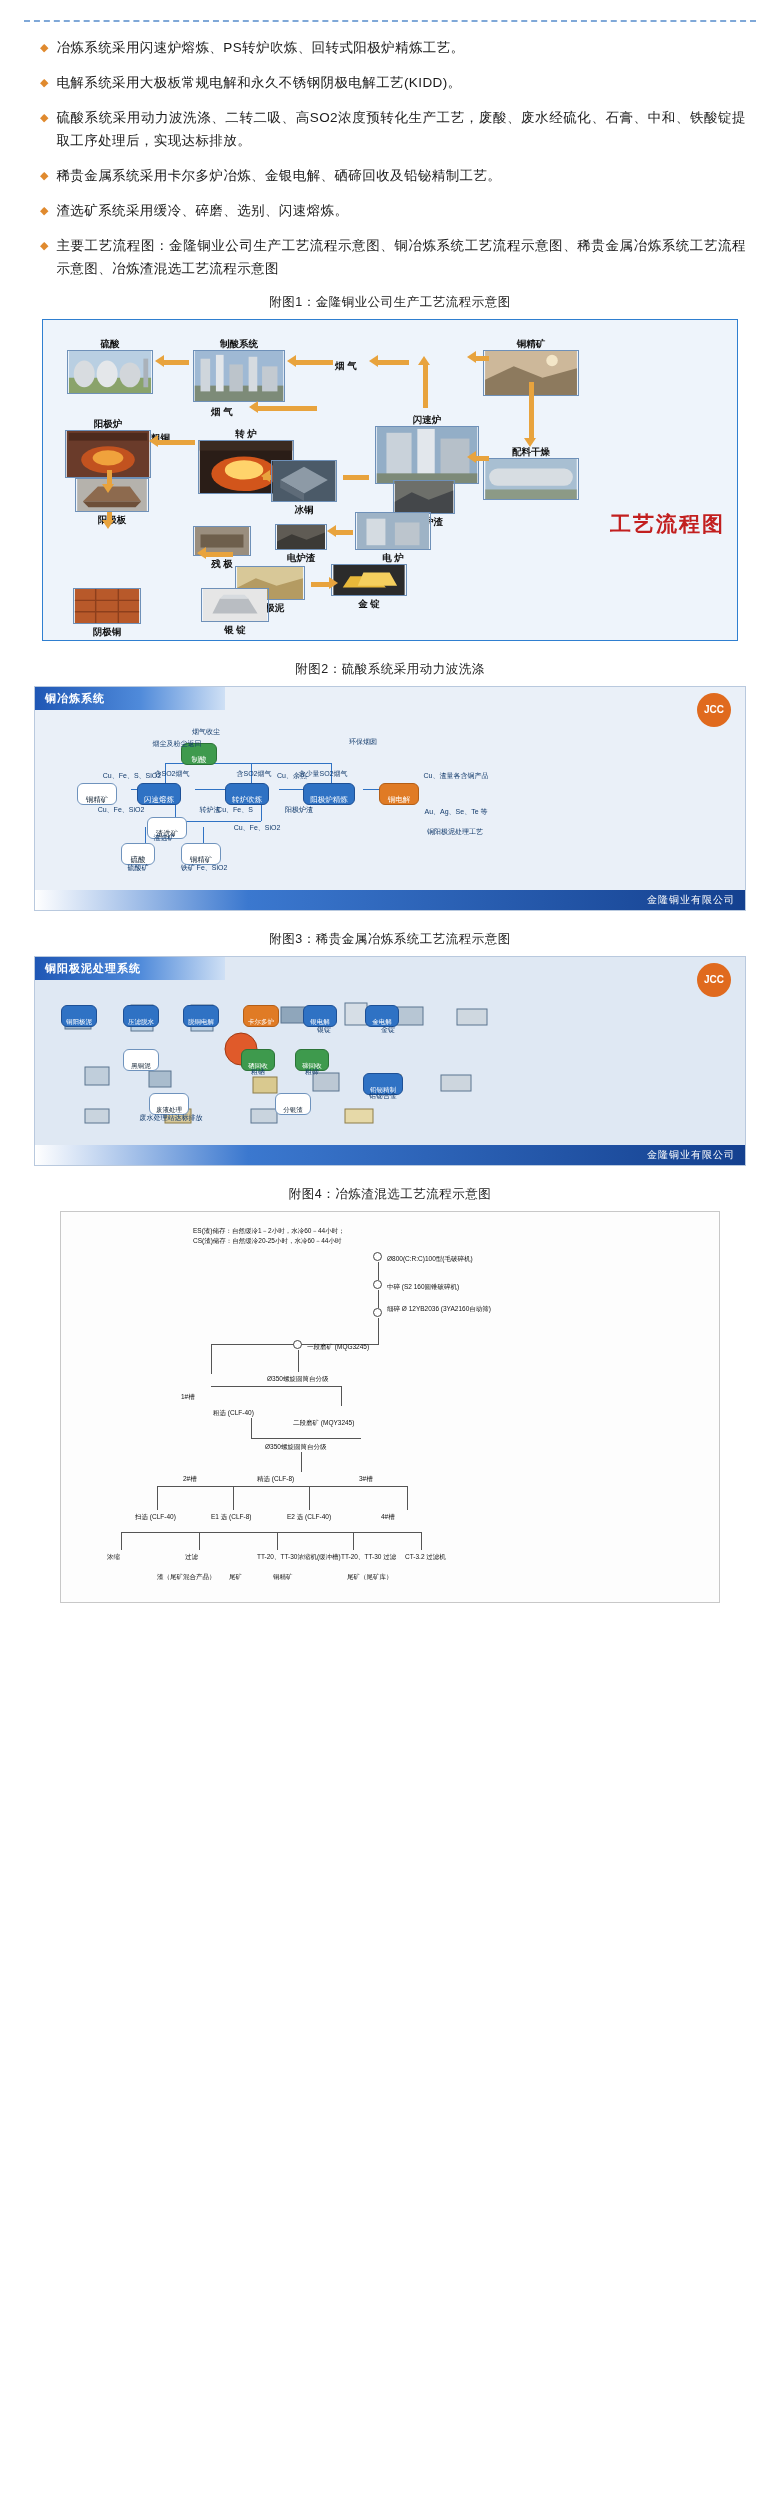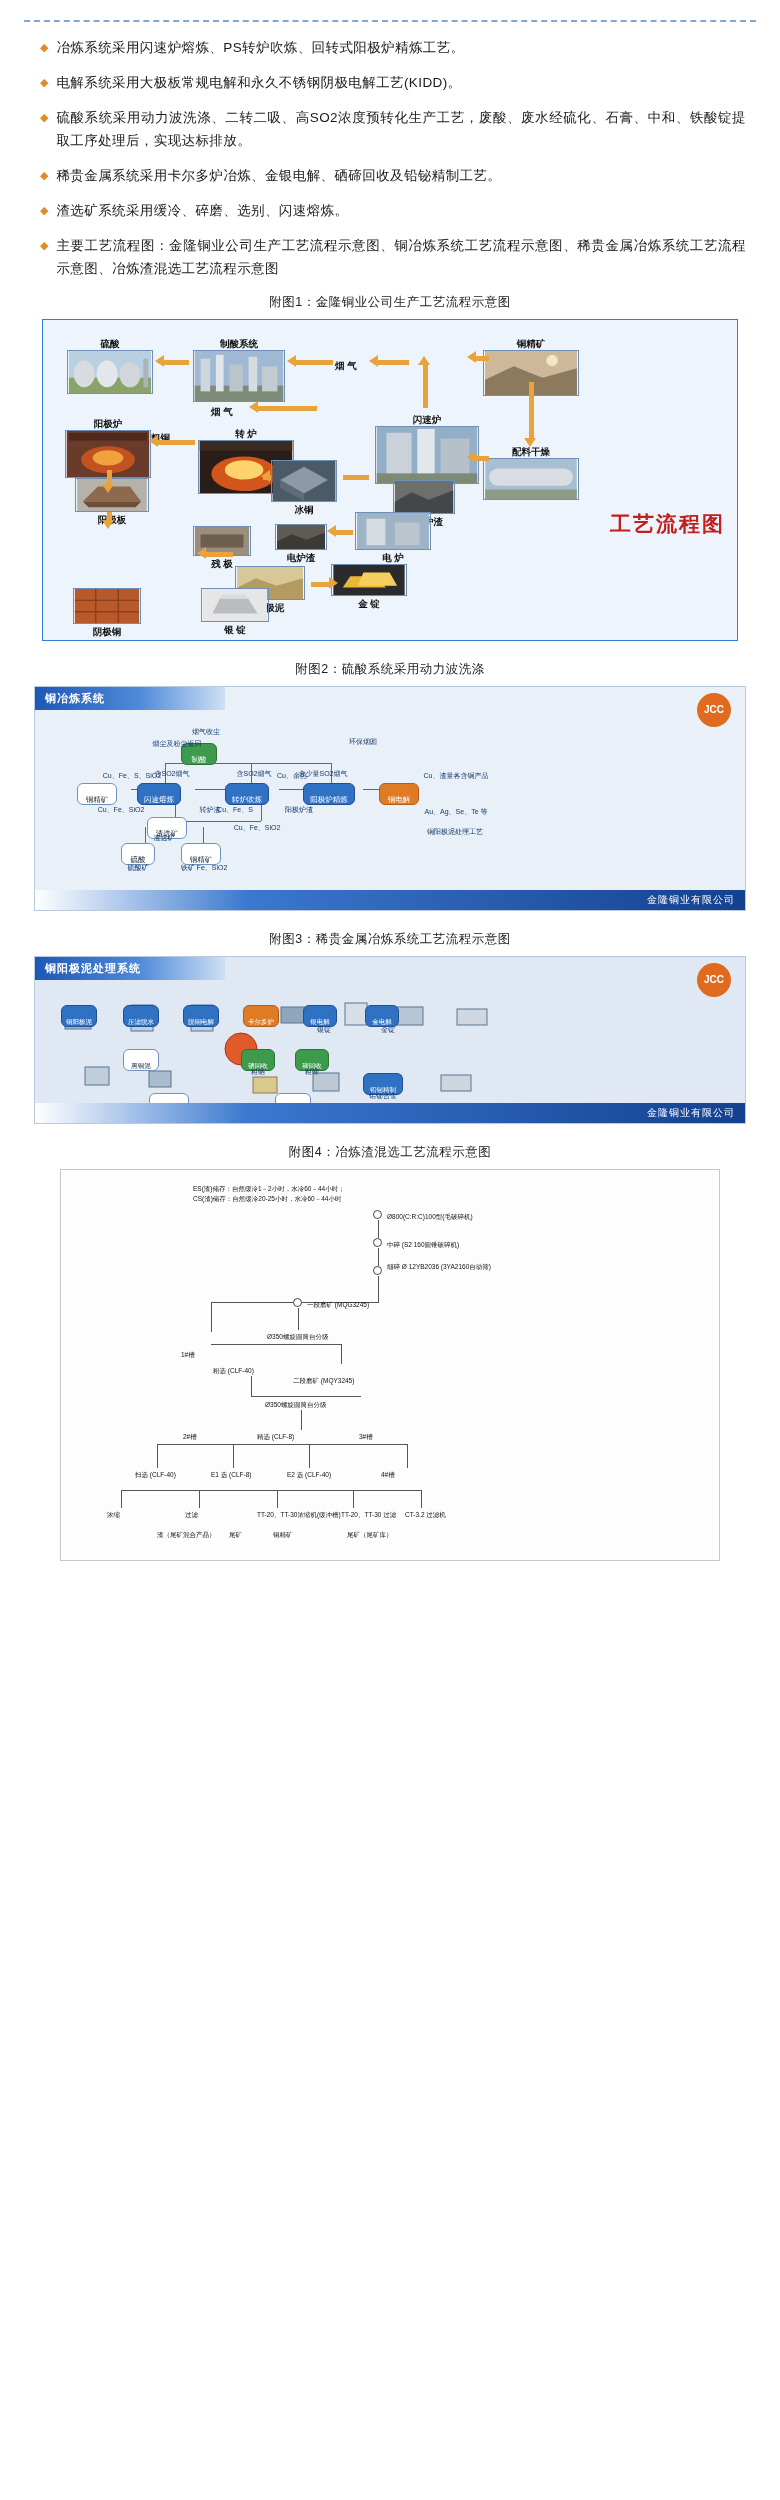--- a/index.html
+++ b/index.html
@@ -543,21 +543,21 @@
       <div class="txt" style="left:86px; top:176px; width:34px;">硫酸矿</div>
       <div class="txt" style="left:144px; top:176px; width:50px;">铁矿 Fe、SiO2</div>
       <div class="txt" style="left:384px; top:120px; width:74px;">Au、Ag、Se、Te 等</div>
 
       <div class="panel-footer">金隆铜业有限公司</div>
     </div>
   </div>
 
   <div class="figure">
     <div class="figure-caption">附图3：稀贵金属冶炼系统工艺流程示意图</div>
-    <div class="diagram-panel" style="height:168px; background:#dfe8f3;">
+    <div class="diagram-panel" style="height:210px; background:#dfe8f3;">
       <div class="panel-banner">铜阳极泥处理系统</div>
       <div class="jcc-logo">JCC</div>
 
       <svg style="position:absolute; left:10px; top:34px;" width="480" height="150" viewBox="0 0 480 150">
         <rect x="20" y="18" width="26" height="20" fill="#9fb6cb" stroke="#5b7590"></rect>
         <rect x="86" y="14" width="22" height="26" fill="#bcd0e2" stroke="#5b7590"></rect>
         <rect x="146" y="14" width="22" height="26" fill="#bcd0e2" stroke="#5b7590"></rect>
         <circle cx="196" cy="58" r="16" fill="#e05a2a" stroke="#a03a14"></circle>
         <rect x="236" y="16" width="24" height="16" fill="#8fa6bb" stroke="#5b7590"></rect>
         <rect x="300" y="12" width="22" height="22" fill="#d6dee6" stroke="#5b7590"></rect>

